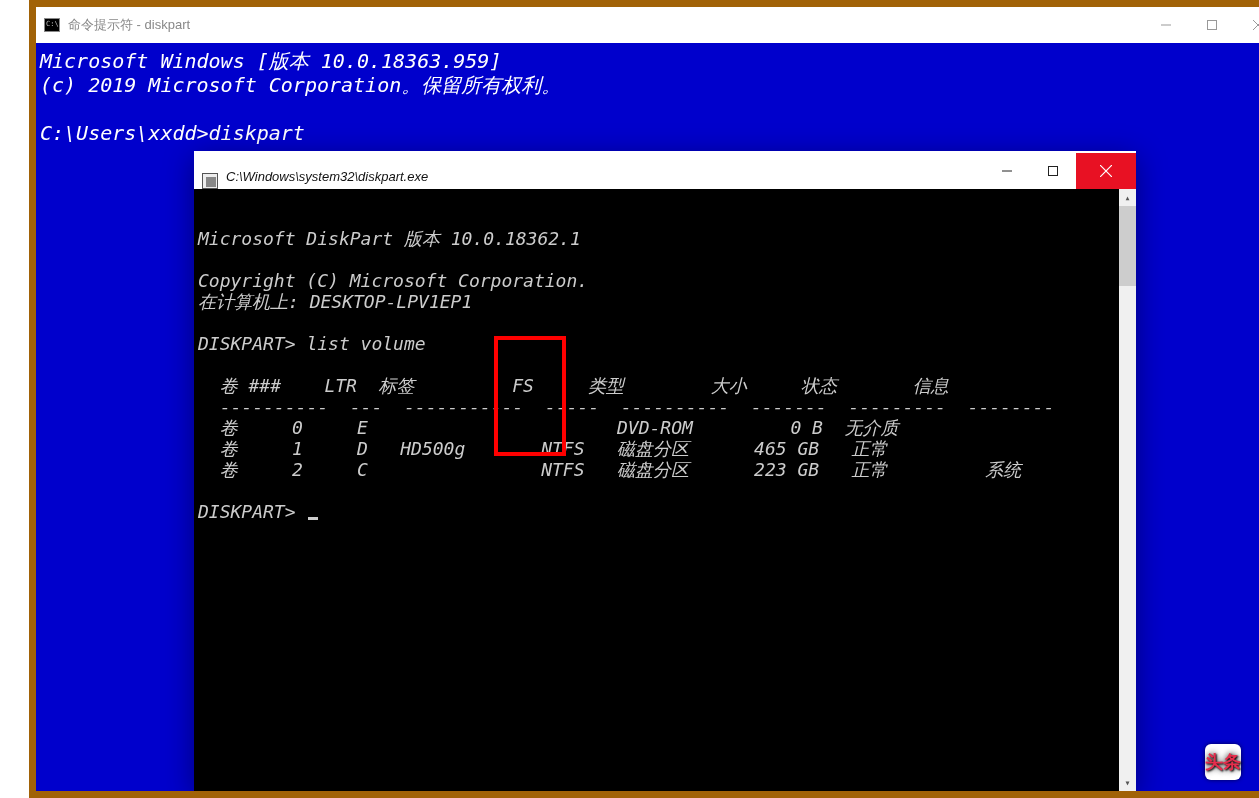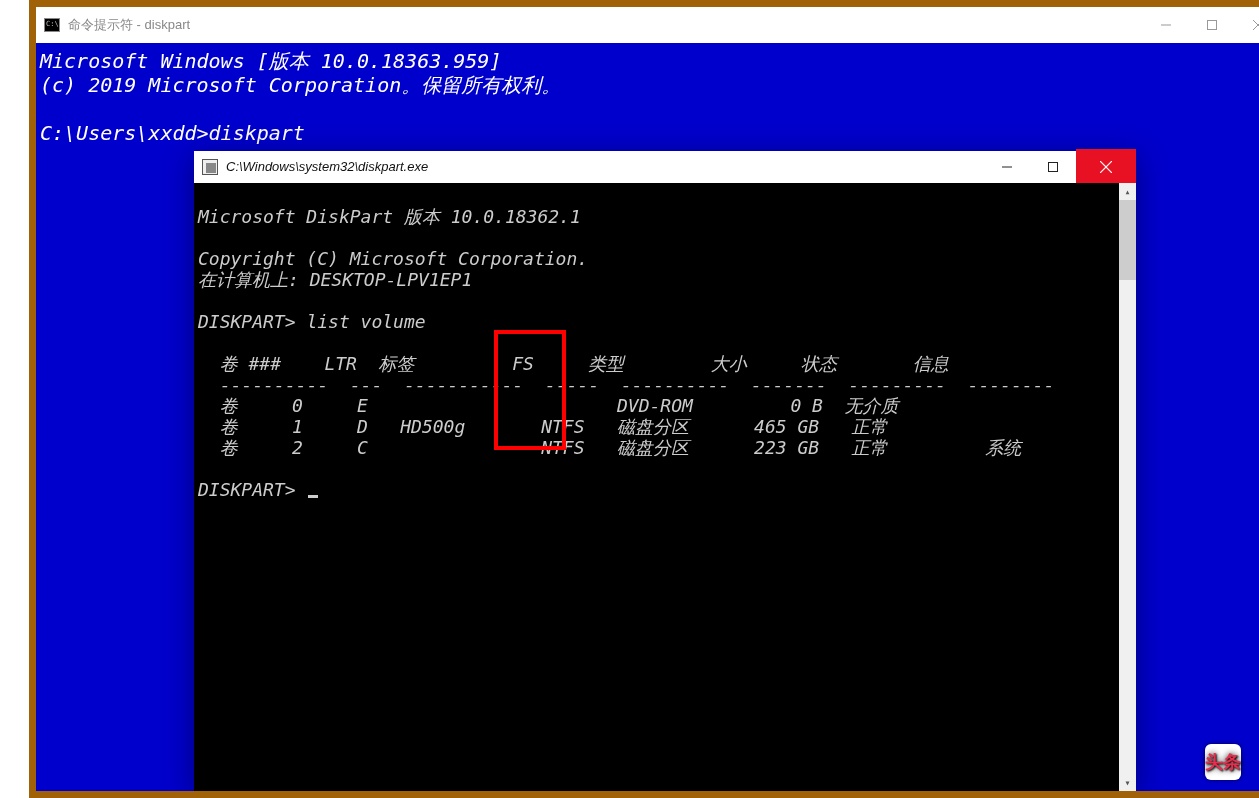--- a/index.html
+++ b/index.html
@@ -95,24 +95,24 @@
     top: 108px;
     width: 942px;
     height: 640px;
     background: #fff;
     box-shadow: 0 6px 28px rgba(0,0,0,0.4);
     display: flex;
     flex-direction: column;
     font-family: "NSimSun","SimSun","Consolas",monospace;
   }
   .inner-title-bar {
-    height: 32px;
-    background: #fff;
-    display: flex;
-    align-items: center;
+    height: 38px;
+    background: #fff;
+    display: flex;
+    align-items: flex-end;
     padding-left: 8px;
     font-family: "Segoe UI", "Microsoft YaHei", sans-serif;
     font-size: 13px;
     color: #111;
     flex-shrink: 0;
   }
   .inner-title-icon {
     width: 16px;height:16px;
     border:1px solid #555;
     background:#eee;
@@ -139,21 +139,21 @@
     flex:1;
     display:flex;
     min-height:0;
   }
   .inner-body {
     flex:1;
     background: #000;
     color: #ccc;
     font-size: 18px;
     line-height: 21px;
-    padding: 2px 4px;
+    padding: 18px 4px;
     white-space: pre;
     overflow: hidden;
     position: relative;
   }
   .inner-scrollbar {
     width: 17px;
     background: #f0f0f0;
     display:flex;flex-direction:column;
   }
   .scroll-thumb-inner {

